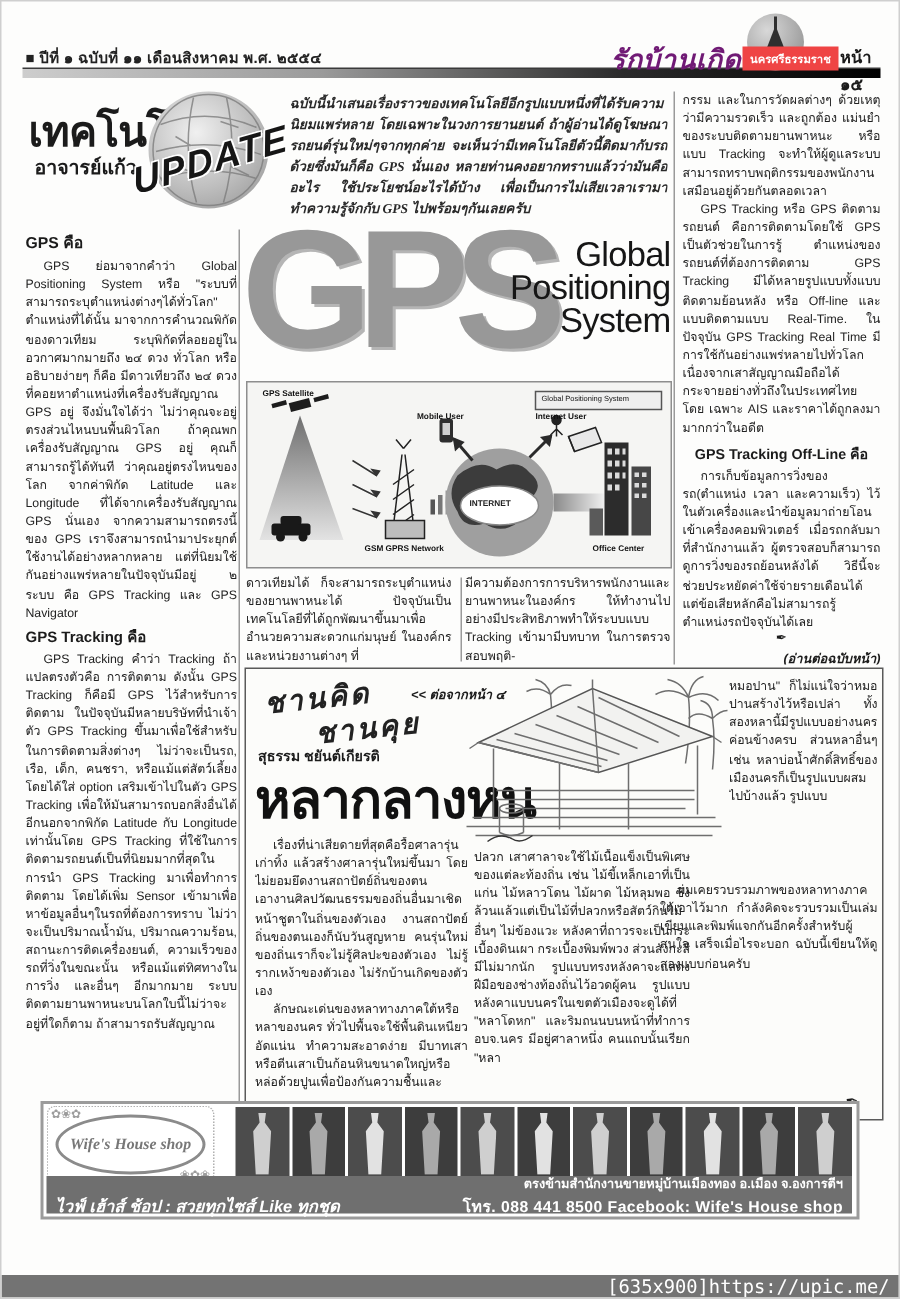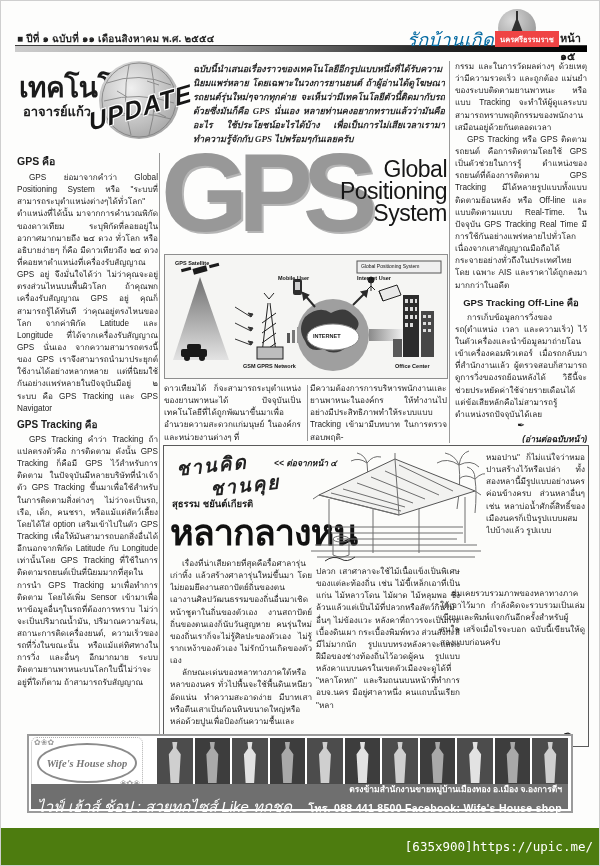--- a/index.html
+++ b/index.html
@@ -9,21 +9,21 @@
 
   
   .issue-line { position:absolute; left:16px; top:30px; font-size:10px; font-weight:bold; color:#222; letter-spacing:.2px; }
   .head-bar { position:absolute; left:14px; right:12px; top:44px; height:7px; border-top:1px solid #3a3a3a;
               background:linear-gradient(to right,#cdcdcd 0%,#9a9a9a 35%,#2b2b2b 70%,#000 100%); }
   .paper-logo-circle { position:absolute; left:497px; top:8px; width:38px; height:38px; border-radius:50%;
               background:radial-gradient(circle at 35% 30%,#d8d8d8,#9f9f9f 70%,#8a8a8a); overflow:hidden; }
   .pagoda { position:absolute; left:9px; top:8px; width:0; height:0; border-left:10px solid transparent; border-right:10px solid transparent; border-bottom:26px solid #2f2f2f; }
   .pagoda-spire { position:absolute; left:18px; top:2px; width:2px; height:12px; background:#2f2f2f; }
   .paper-name { position:absolute; left:406px; top:24px; font-family:"Liberation Serif","DejaVu Serif",serif;
-              font-size:18px; font-weight:normal; font-style:italic; color:#0369a1; letter-spacing:.5px; }
+              font-size:18px; font-weight:bold; font-style:italic; color:#701a75; letter-spacing:.5px; }
   .paper-region { position:absolute; left:494px; top:30px; background:#ef4444; color:#fff; font-size:7.5px; font-weight:bold; padding:2px 5px; }
   .page-label { position:absolute; left:559px; top:28px; font-size:11px; font-weight:bold; }
 
   
   .tech-title { position:absolute; left:18px; top:64px; font-size:28px; font-weight:bold; letter-spacing:-.5px; }
   .tech-author { position:absolute; left:22px; top:100px; font-size:13px; font-weight:bold; }
   .tech-globe { position:absolute; left:98px; top:60px; width:80px; height:78px; border-radius:50%;
               background:radial-gradient(circle at 40% 35%,#f0f0f0,#bdbdbd 55%,#8f8f8f); overflow:hidden; }
   .tech-globe svg { position:absolute; left:0; top:0; }
   .update-badge { position:absolute; left:86px; top:92px; font-size:25px; font-weight:900; font-style:italic; color:#161616;
@@ -89,25 +89,25 @@
   .ad-flower { position:absolute; font-size:8px; color:#9c9c9c; }
   .ad-photos { position:absolute; left:128px; top:2px; right:3px; height:47px; display:flex; gap:2px; }
   .ad-thumb { flex:1; background:#4c4c4c; position:relative; overflow:hidden; }
   .ad-thumb i { position:absolute; left:20%; top:8%; width:60%; height:88%; background:#cfcfcf;
              clip-path:polygon(38% 0,62% 0,58% 16%,78% 30%,70% 100%,30% 100%,22% 30%,42% 16%); }
   .ad-thumb:nth-child(2n) { background:#3d3d3d; } .ad-thumb:nth-child(2n) i { background:#a9a9a9; }
   .ad-thumb:nth-child(3n) i { background:#e2e2e2; }
   .ad-bar { position:absolute; left:2px; right:3px; bottom:2px; height:25px; background:#6f6f6f; color:#fff; padding:1px 6px; }
   .ad-line1 { text-align:right; font-size:8.5px; font-weight:bold; line-height:1.15; }
   .ad-line2 { display:flex; justify-content:space-between; align-items:baseline; }
-  .ad-line2 .l { font-size:15px; font-weight:normal; font-style:italic; }
+  .ad-line2 .l { font-size:11px; font-weight:bold; font-style:italic; }
   .ad-line2 .r { font-size:10.5px; font-weight:bold; letter-spacing:.3px; }
 
   
-  .wm-bar { position:absolute; left:0; bottom:0; width:600px; height:37px; background:#4d7c0f; color:#fff;
+  .wm-bar { position:absolute; left:0; bottom:0; width:600px; height:15px; background:#737373; color:#fff;
             display:flex; align-items:center; justify-content:flex-end; padding-right:8px;
             font-family:"DejaVu Sans Mono","Liberation Mono",monospace; font-size:12.5px; }
 
   .dg-label { position:absolute; font-size:5.5px; font-weight:bold; color:#111; }
 </style>
 </head>
 <body>
 
 <div class="page">
 

